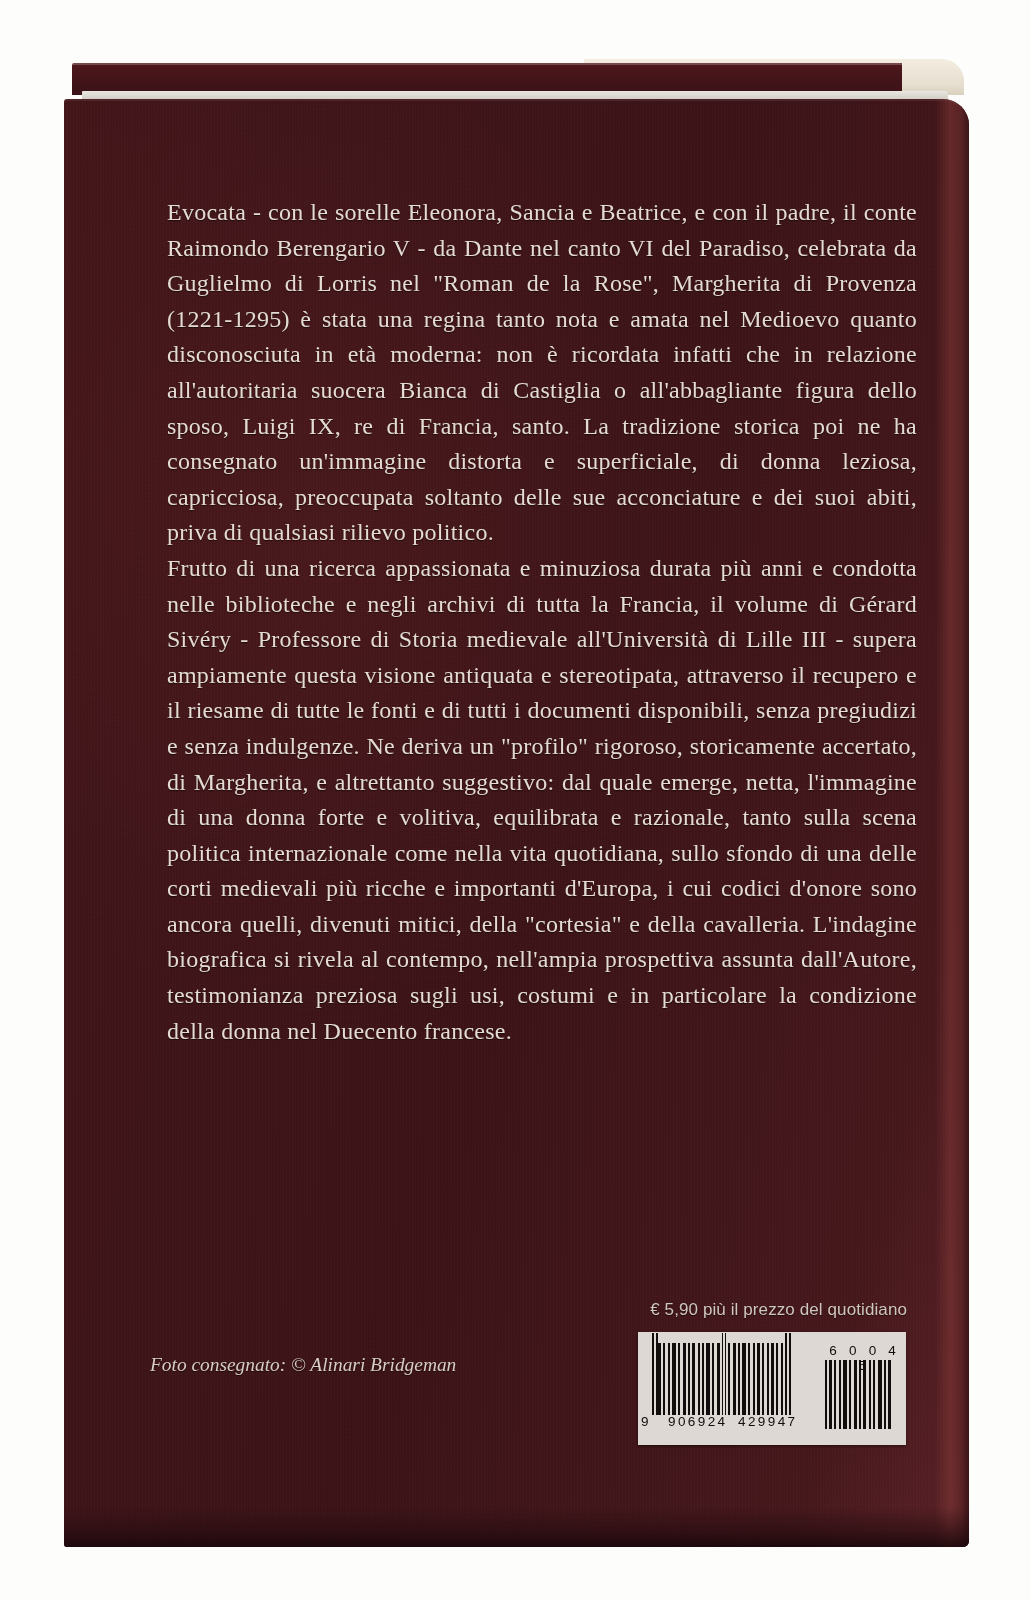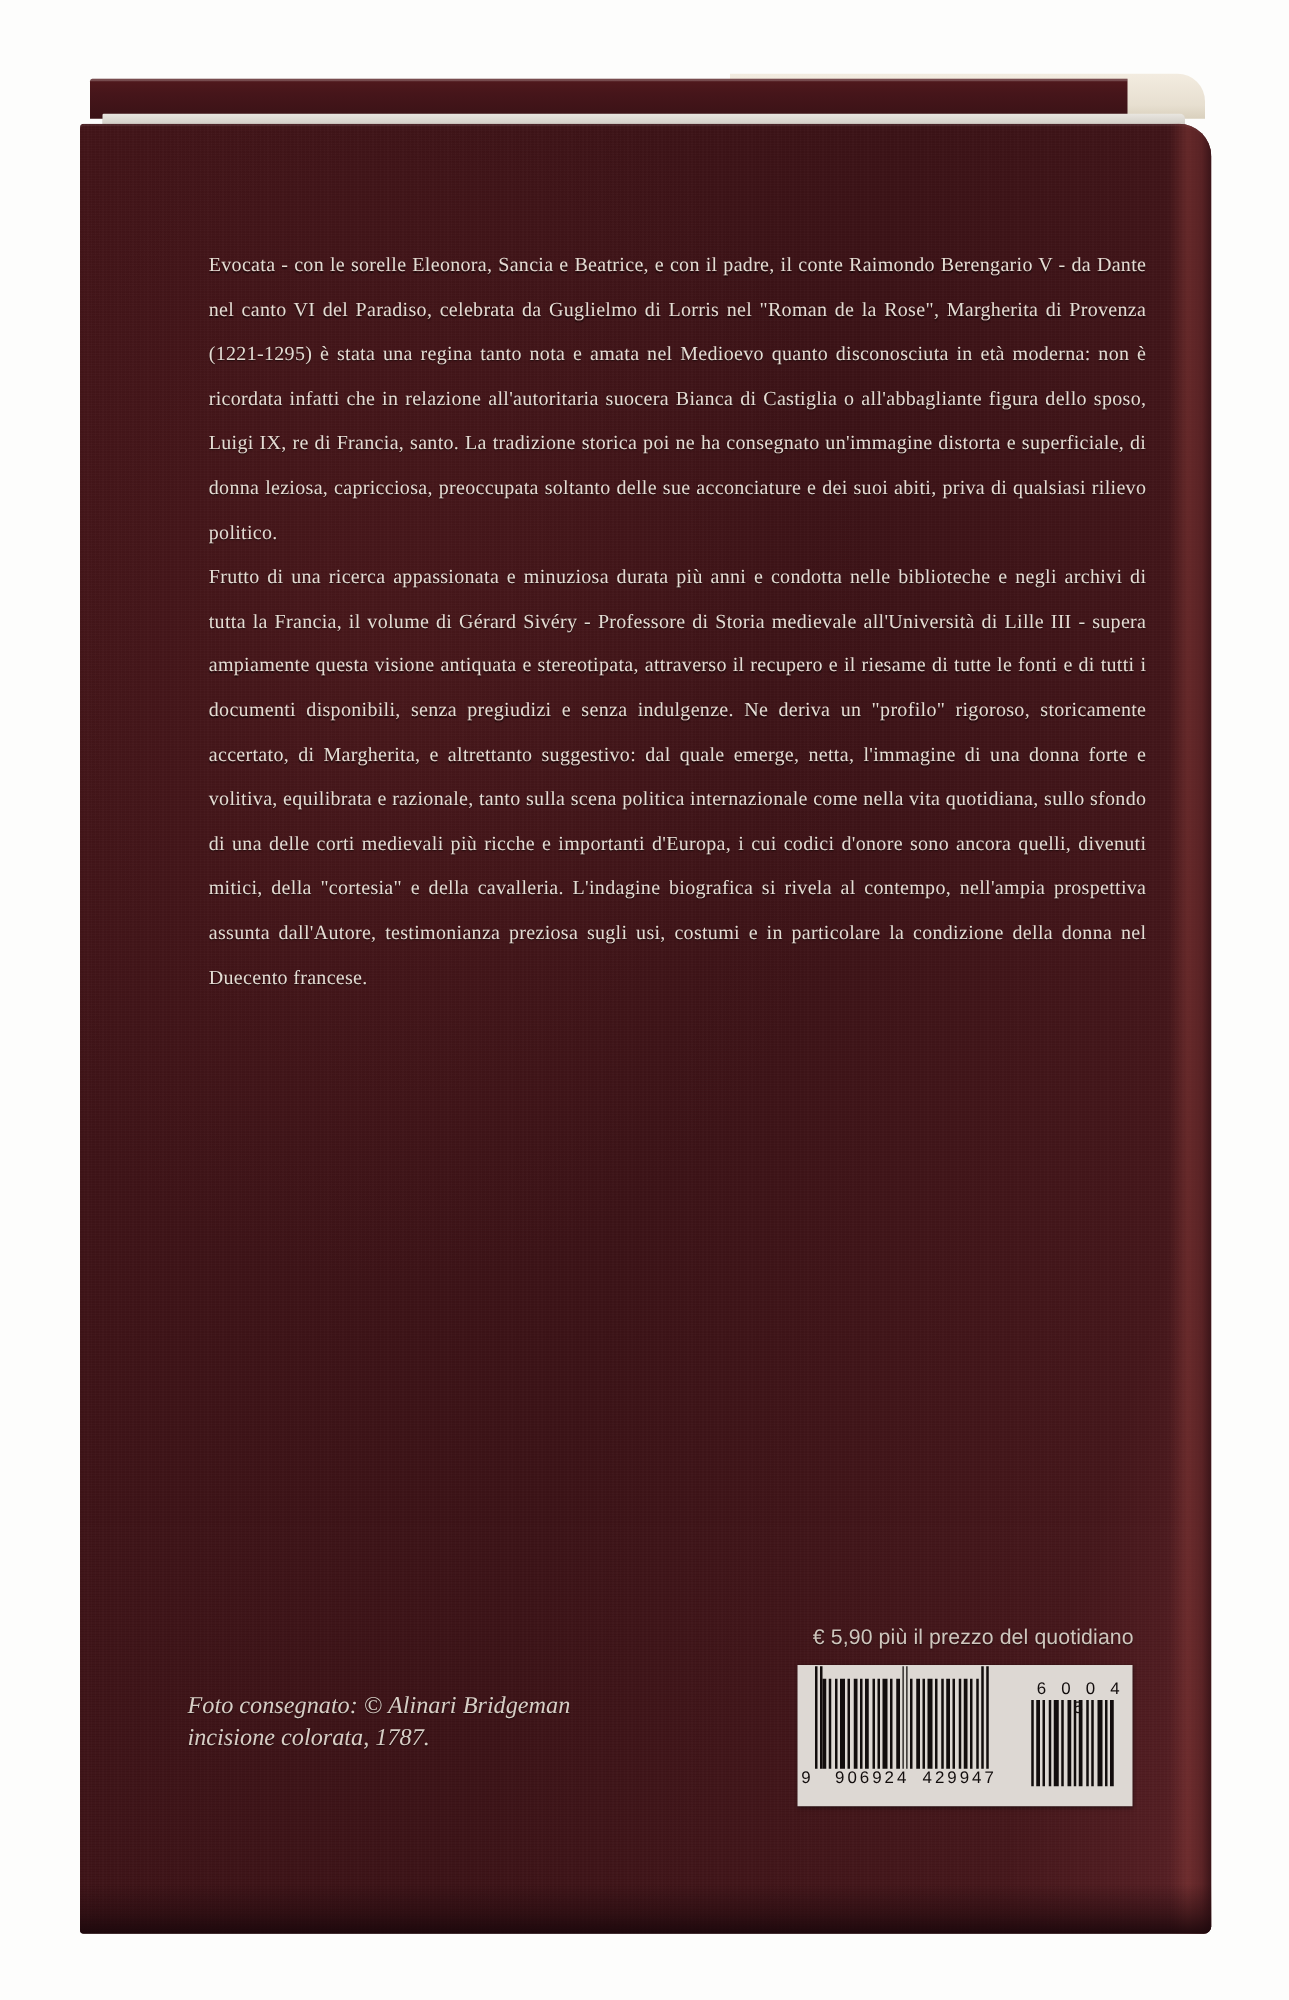--- a/index.html
+++ b/index.html
@@ -120,21 +120,21 @@
   }
 
   
   #blurb {
     position: absolute;
     left: 103px;
     top: 148px;
     width: 750px;
     color: #e4dcd3;
     font-family: "Liberation Serif", serif;
-    font-size: 16px;
+    font-size: 24px;
     line-height: 35.6px;
     text-align: justify;
     text-align-last: left;
     letter-spacing: .25px;
     text-shadow: 0 1px 1px rgba(0,0,0,.55);
   }
   #blurb p {
     margin: 0;
   }
   #blurb p.last-line-left {
@@ -373,17 +373,16 @@
               <span style="width:2px;background:transparent"></span>
               <span style="width:3px"></span>
           </div>
         </div>
 
       </div>
     </div>
 
     <div id="credits">
       <div>Foto consegnato: © Alinari Bridgeman</div>
-      <div>incisione colorata, 1787.</div>
     </div>
 
   </div>
 </div>
 
 </body></html>

